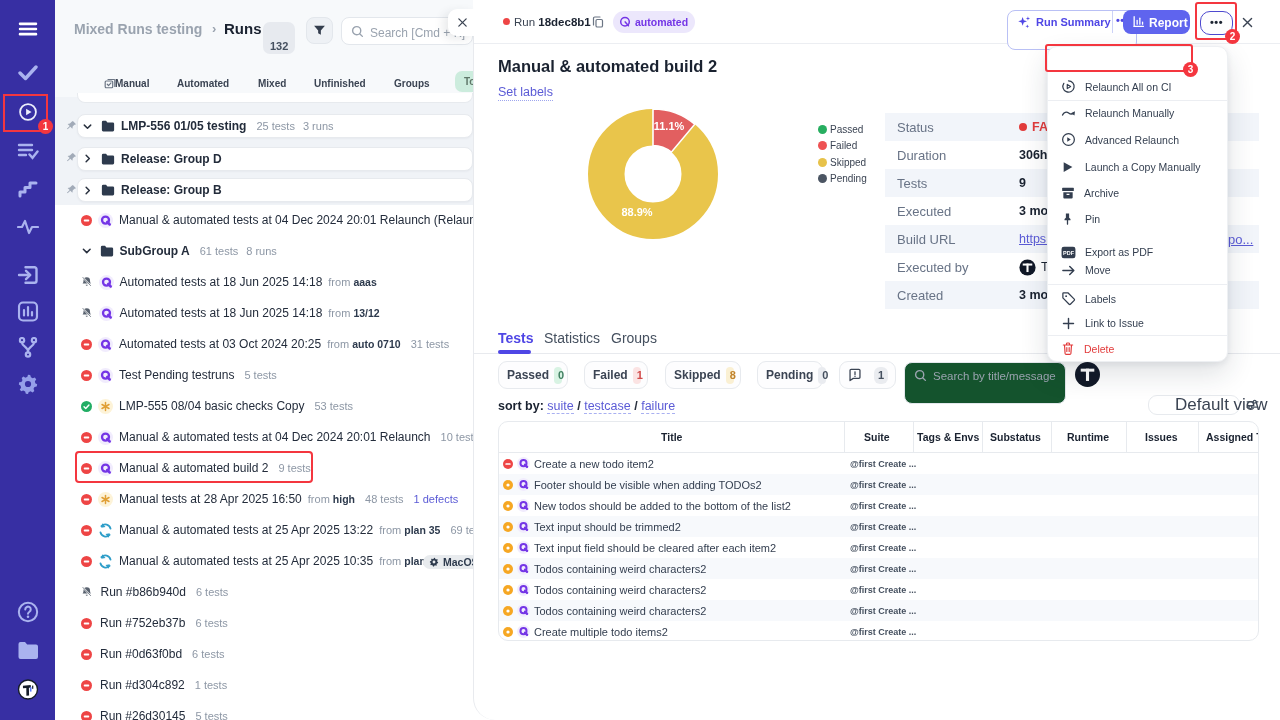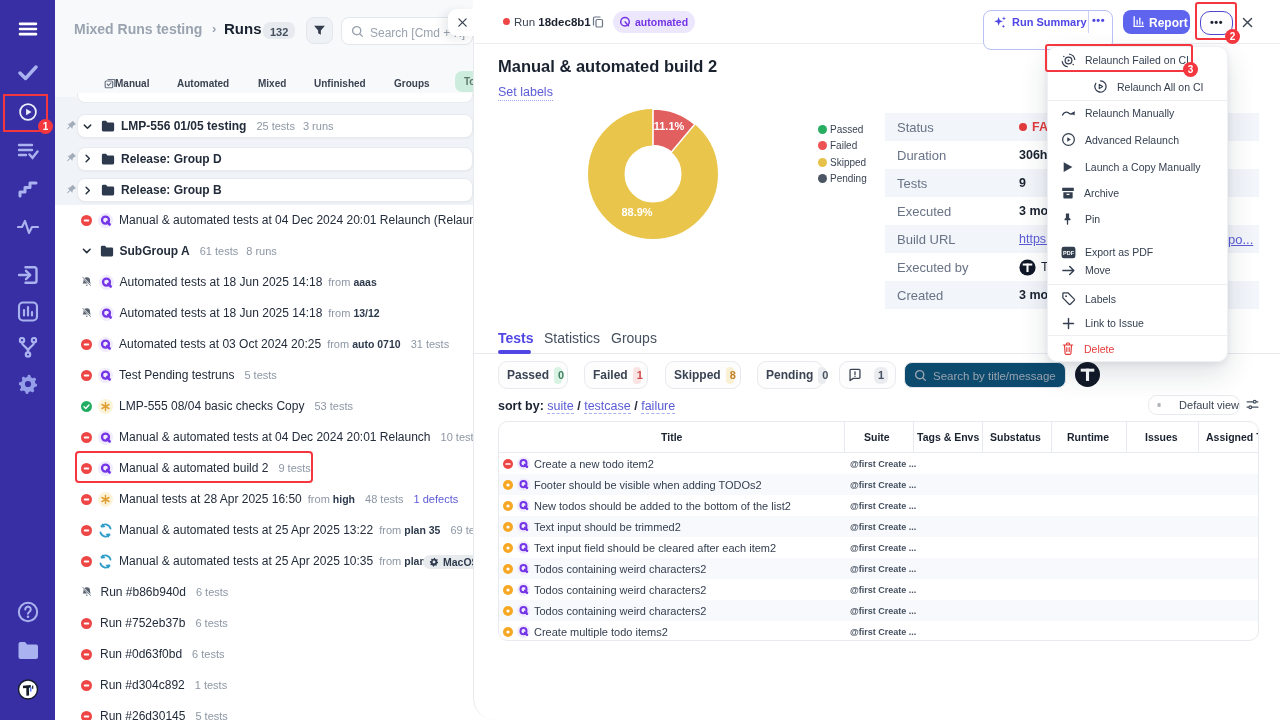--- a/index.html
+++ b/index.html
@@ -41,21 +41,21 @@
   .trow .qic { margin-left:4.5px; }
   .vsep { position:absolute; top:0; width:1px; height:31px; background:#e7eaee; }
 </style>
 </head>
 <body>
 <div id="leftpanel">
 
   <div class="abs" style="left:19px; top:21px; font-size:14px; font-weight:bold; color:#9aa3af;">Mixed Runs testing</div>
   <div class="abs" style="left:157px; top:21px; color:#9aa3af; font-size:13px; font-weight:bold;">›</div>
   <div class="abs" style="left:169px; top:20px; font-size:15px; font-weight:bold; color:#1a2230;">Runs</div>
-  <div class="abs" style="left:208px; top:22px; background:#e7eaef; border-radius:7px; height:17px; padding:2px 7px; font-size:11px; font-weight:bold; color:#45505f; line-height:17px;">132</div>
+  <div class="abs" style="left:208px; top:22px; background:#e7eaef; border-radius:7px; height:17px; padding:16px 7px; font-size:11px; font-weight:bold; color:#45505f; line-height:17px;">132</div>
   <div class="abs" style="left:251px; top:17px; width:27px; height:27px; background:#eef1f5; border:1px solid #e3e7ec; border-radius:8px;">
     <svg width="13" height="13" viewBox="0 0 24 24" style="margin:6px">
         <path d="M2 3 H22 L14.5 12 V20 L9.5 17 V12 Z" fill="#333d4d"></path>
       </svg>
   </div>
   <div class="abs" style="left:286px; top:17px; width:132px; height:28px; background:#fff; border:1px solid #e3e7ec; border-radius:8px;">
     <svg width="13" height="13" viewBox="0 0 24 24" style="position:absolute; left:9px; top:7px;">
         <circle cx="10.5" cy="10.5" r="7.5" stroke="#9aa3af" stroke-width="2.6" fill="none"></circle>
         <line x1="16" y1="16" x2="21" y2="21" stroke="#9aa3af" stroke-width="2.6" stroke-linecap="round"></line>
       </svg>
@@ -457,21 +457,21 @@
     </svg>
   <div class="abs" style="left:139px; top:11px; height:22px; background:#ece7fc; border-radius:11px; display:flex; align-items:center; padding:0 7px 0 5px;">
     <svg width="14" height="14" viewBox="0 0 15 15">
         <g stroke="#7435e6" fill="none" stroke-width="1.6" stroke-linecap="round">
           <circle cx="7.5" cy="7.2" r="4.6"></circle>
           <path d="M7.7 7.4 L11.2 11.4"></path>
         </g>
       </svg>
     <span style="font-size:10.5px; font-weight:bold; color:#7435e6; margin-left:3px;">automated</span>
   </div>
-  <div class="abs" style="left:509px; top:10px; width:130px; height:40px; border:1px solid #b9c0f5; border-radius:8px; background:#fff;">
+  <div class="abs" style="left:533px; top:10px; width:130px; height:40px; border:1px solid #b9c0f5; border-radius:8px; background:#fff;">
     <svg width="15" height="15" viewBox="0 0 24 24" style="position:absolute; left:9px; top:4px;">
         <path d="M9 3 L10.8 8.2 L16 10 L10.8 11.8 L9 17 L7.2 11.8 L2 10 L7.2 8.2 Z" fill="#4f46e5"></path>
         <path d="M17.5 2 L18.3 4.7 L21 5.5 L18.3 6.3 L17.5 9 L16.7 6.3 L14 5.5 L16.7 4.7 Z" fill="#4f46e5"></path>
         <path d="M16.5 15 L17.2 17.3 L19.5 18 L17.2 18.7 L16.5 21 L15.8 18.7 L13.5 18 L15.8 17.3 Z" fill="#4f46e5"></path>
       </svg>
     <span style="position:absolute; left:28px; top:5px; font-size:11px; font-weight:600; color:#4f46e5;">Run Summary</span>
     <div style="position:absolute; left:104px; top:0; width:1px; height:22px; background:#ccd2f7;"></div>
     <span style="position:absolute; left:108px; top:3px; font-size:11px; font-weight:bold; color:#4f46e5; letter-spacing:.5px;">•••</span>
   </div>
   <div class="abs" style="left:649px; top:10px; width:67px; height:24px; background:#5f64ee; border-radius:8px;">
@@ -571,41 +571,41 @@
   <div class="pill" style="left:191px; width:76px;">Skipped <span class="pbadge" style="background:#faf0d3; color:#c1822c;">8</span></div>
   <div class="pill" style="left:283px; width:66px;">Pending <span class="pbadge" style="background:#eaecf0; color:#45505f;">0</span></div>
   <div class="pill" style="left:365px; width:57px;">
       <svg width="14" height="14" viewBox="0 0 24 24">
         <path d="M3.5 4 a1.8 1.8 0 0 1 1.8 -1.8 H18.7 a1.8 1.8 0 0 1 1.8 1.8 V16 a1.8 1.8 0 0 1 -1.8 1.8 H9 L3.5 21.5 Z" stroke="#3b4453" stroke-width="2.2" fill="none" stroke-linejoin="round"></path>
         <line x1="12" y1="6.5" x2="12" y2="11" stroke="#3b4453" stroke-width="2.2" stroke-linecap="round"></line>
         <circle cx="12" cy="14" r="1.3" fill="#3b4453"></circle>
       </svg>
       <span class="pbadge" style="background:#eaecf0; color:#45505f;">1</span>
     </div>
-  <div class="abs" style="left:430px; top:362px; width:162px; height:26px; background:#0c4a6e; border:1px solid #e3e7ec; border-radius:8px;">
+  <div class="abs" style="left:430px; top:362px; width:162px; height:42px; background:#14532d; border:1px solid #e3e7ec; border-radius:8px;">
     <svg width="13" height="13" viewBox="0 0 24 24" style="position:absolute; left:9px; top:6px;">
         <circle cx="10.5" cy="10.5" r="7.5" stroke="#9aa3af" stroke-width="2.6" fill="none"></circle>
         <line x1="16" y1="16" x2="21" y2="21" stroke="#9aa3af" stroke-width="2.6" stroke-linecap="round"></line>
       </svg>
     <span style="position:absolute; left:28px; top:7px; font-size:11.5px; color:#9aa3af;">Search by title/message</span>
   </div>
   <div class="abs" style="left:601px; top:362px;"><svg width="25" height="25" viewBox="0 0 21 21">
         <circle cx="10.5" cy="10.5" r="10.5" fill="#111827"></circle>
         <rect x="4.8" y="5.6" width="11.4" height="2.5" fill="#fff"></rect>
         <rect x="9.2" y="5.6" width="2.6" height="10.3" fill="#fff"></rect>
       </svg></div>
 
   <div class="abs" style="left:24px; top:399px; font-size:12.5px; color:#1a2230; font-weight:bold;">sort by: <span style="font-weight:normal; color:#5b5bd6; border-bottom:1px dashed #a9b0f1;">suite</span> <span style="font-weight:bold; color:#28303e;">/</span> <span style="font-weight:normal; color:#5b5bd6; border-bottom:1px dashed #a9b0f1;">testcase</span> <span style="font-weight:bold; color:#28303e;">/</span> <span style="font-weight:normal; color:#5b5bd6; border-bottom:1px dashed #a9b0f1;">failure</span></div>
   <div class="abs" style="left:674px; top:395px; width:92px; height:20px; background:#fff; border:1px solid #e7eaee; border-radius:9px; display:flex; align-items:center; white-space:nowrap;">
     <svg width="12" height="12" viewBox="0 0 24 24" style="margin-left:8px;">
         <rect x="3" y="4" width="18" height="3.2" fill="#3b4453"></rect>
         <rect x="3" y="10.4" width="18" height="3.2" fill="#3b4453"></rect>
         <rect x="3" y="16.8" width="18" height="3.2" fill="#3b4453"></rect>
       </svg>
-    <span style="font-size:11px; color:#3b4453; margin-left:18px;">Default view</span>
+    <span style="font-size:17px; color:#3b4453; margin-left:18px;">Default view</span>
   </div>
   <svg class="abs" style="left:772px; top:399px;" width="13" height="11" viewBox="0 0 24 20">
       <g stroke="#45505f" stroke-width="2.2" stroke-linecap="round" fill="none">
         <line x1="2" y1="5" x2="22" y2="5"></line>
         <line x1="2" y1="15" x2="22" y2="15"></line>
         <circle cx="16" cy="5" r="2.6" fill="#fff"></circle>
         <circle cx="8" cy="15" r="2.6" fill="#fff"></circle>
       </g>
     </svg>
   <div id="ttable" class="abs" style="left:24px; top:421px; width:761px; height:220px; border:1px solid #e7eaee; border-radius:10px; background:#fff; overflow:hidden;">
@@ -754,32 +754,21 @@
           <g stroke="#7435e6" fill="none" stroke-linecap="round">
             <circle cx="7.5" cy="7.1" r="3.5" stroke-width="2.3"></circle>
             <path d="M9.3 8.9 L11.6 11.4" stroke-width="2.7"></path>
           </g>
         </svg>
       <span class="ttl">Create multiple todo items2</span>
         <span class="ste">@first Create ...</span>
     </div>
   </div>
   <div id="menu" class="abs" style="left:573px; top:46px; width:181px; height:316px; background:#fff; border:1px solid #eef0f3; border-radius:10px; box-shadow:0 12px 28px rgba(30,40,60,.14), 0 2px 6px rgba(30,40,60,.08); z-index:50;">
-    <div class="mitem" style="top:0;">
-      <svg width="15" height="15" viewBox="0 0 24 24">
-          <circle cx="12" cy="12" r="5.4" stroke="#333e4f" stroke-width="2" fill="none"></circle>
-          <path d="M10.8 9.6 L14.4 12 L10.8 14.4 Z" fill="#333e4f"></path>
-          <path d="M13.8 2 A10.2 10.2 0 0 1 22 10.2" stroke="#333e4f" stroke-width="2" fill="none" stroke-linecap="round"></path>
-          <path d="M10.2 22 A10.2 10.2 0 0 1 2 13.8" stroke="#333e4f" stroke-width="2" fill="none" stroke-linecap="round"></path>
-          <circle cx="4.5" cy="5.5" r="1.2" fill="#333e4f"></circle>
-          <circle cx="19.5" cy="18.5" r="1.2" fill="#333e4f"></circle>
-        </svg>
-      <span>Relaunch Failed on CI</span>
-    </div>
-    <div class="mitem" style="top:26.7px;padding-left:32px;">
+    <div class="mitem" style="top:26.7px;">
       <svg width="15" height="15" viewBox="0 0 24 24">
           <path d="M12 3 A9 9 0 1 1 4.5 7" stroke="#333e4f" stroke-width="2" fill="none" stroke-linecap="round"></path>
           <path d="M10 8.6 L15.4 12 L10 15.4 Z" stroke="#333e4f" stroke-width="1.8" fill="none" stroke-linejoin="round"></path>
         </svg>
       <span>Relaunch All on CI</span>
     </div>
     <div class="mdiv" style="top:52.8px;"></div>
     <div class="mitem" style="top:79.6px;">
       <svg width="15" height="15" viewBox="0 0 24 24">
           <circle cx="12" cy="12" r="9.4" stroke="#333e4f" stroke-width="2" fill="none"></circle>

